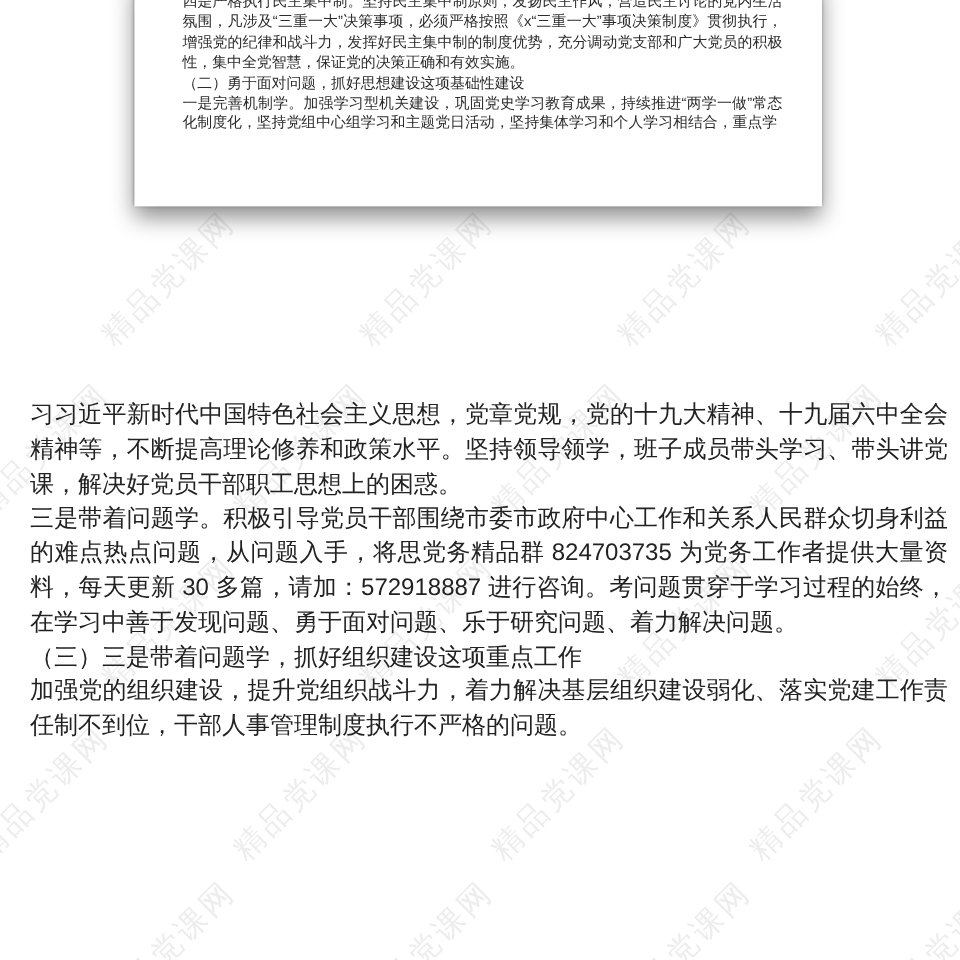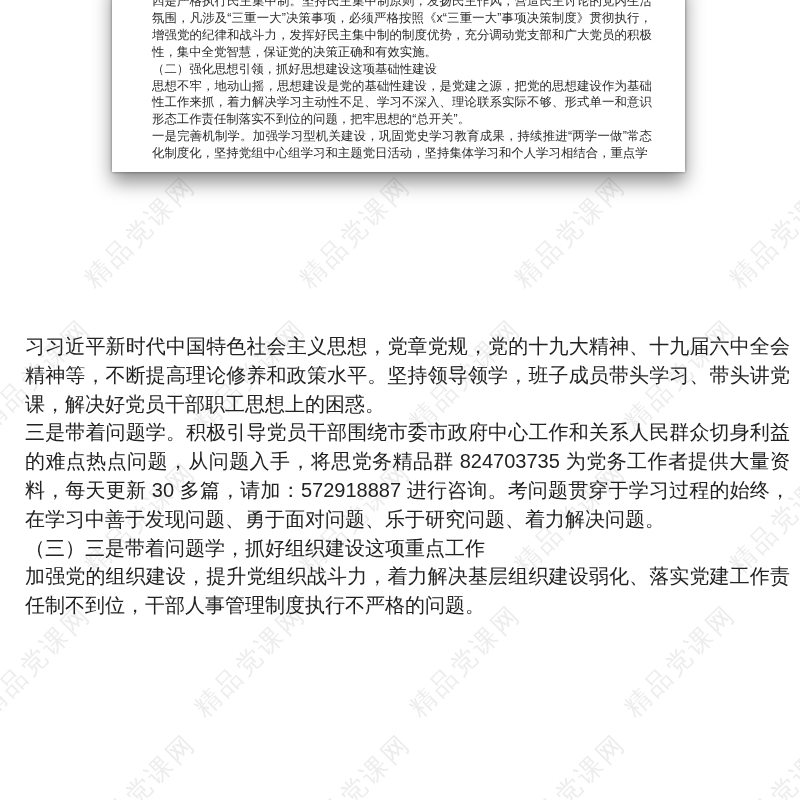--- a/index.html
+++ b/index.html
@@ -81,22 +81,21 @@
     <span class="wm" style="left:465px; top:661px;">精品党课网</span>
     <span class="wm" style="left:680px; top:661px;">精品党课网</span>
     <span class="wm" style="left:140px; top:790px;">精品党课网</span>
     <span class="wm" style="left:355px; top:790px;">精品党课网</span>
     <span class="wm" style="left:570px; top:790px;">精品党课网</span>
     <span class="wm" style="left:785px; top:790px;">精品党课网</span>
   </div>
 
   <div class="preview-card">
     <p>四是严格执行民主集中制。坚持民主集中制原则，发扬民主作风，营造民主讨论的党内生活氛围，凡涉及“三重一大”决策事项，必须严格按照《x“三重一大”事项决策制度》贯彻执行，增强党的纪律和战斗力，发挥好民主集中制的制度优势，充分调动党支部和广大党员的积极性，集中全党智慧，保证党的决策正确和有效实施。</p>
-    <p>（二）强化思想引领，抓好思想建设这项基础性建设</p>
-    <p>思想不牢，地动山摇，思想建设是党的基础性建设，是党建之源，把党的思想建设作为基础性工作来抓，着力解决学习主动性不足、学习不深入、理论联系实际不够、形式单一和意识形态工作责任制落实不到位的问题，把牢思想的“总开关”。</p>
+    <p>（二）勇于面对问题，抓好思想建设这项基础性建设</p>
     <p>一是完善机制学。加强学习型机关建设，巩固党史学习教育成果，持续推进“两学一做”常态化制度化，坚持党组中心组学习和主题党日活动，坚持集体学习和个人学习相结合，重点学</p>
   </div>
 
   <div class="doc-body">
     <p>习习近平新时代中国特色社会主义思想，党章党规，党的十九大精神、十九届六中全会精神等，不断提高理论修养和政策水平。坚持领导领学，班子成员带头学习、带头讲党课，解决好党员干部职工思想上的困惑。</p>
     <p>三是带着问题学。积极引导党员干部围绕市委市政府中心工作和关系人民群众切身利益的难点热点问题，从问题入手，将思党务精品群 824703735 为党务工作者提供大量资料，每天更新 30 多篇，请加：572918887 进行咨询。考问题贯穿于学习过程的始终，在学习中善于发现问题、勇于面对问题、乐于研究问题、着力解决问题。</p>
     <p>（三）三是带着问题学，抓好组织建设这项重点工作</p>
     <p>加强党的组织建设，提升党组织战斗力，着力解决基层组织建设弱化、落实党建工作责任制不到位，干部人事管理制度执行不严格的问题。</p>
   </div>
 

